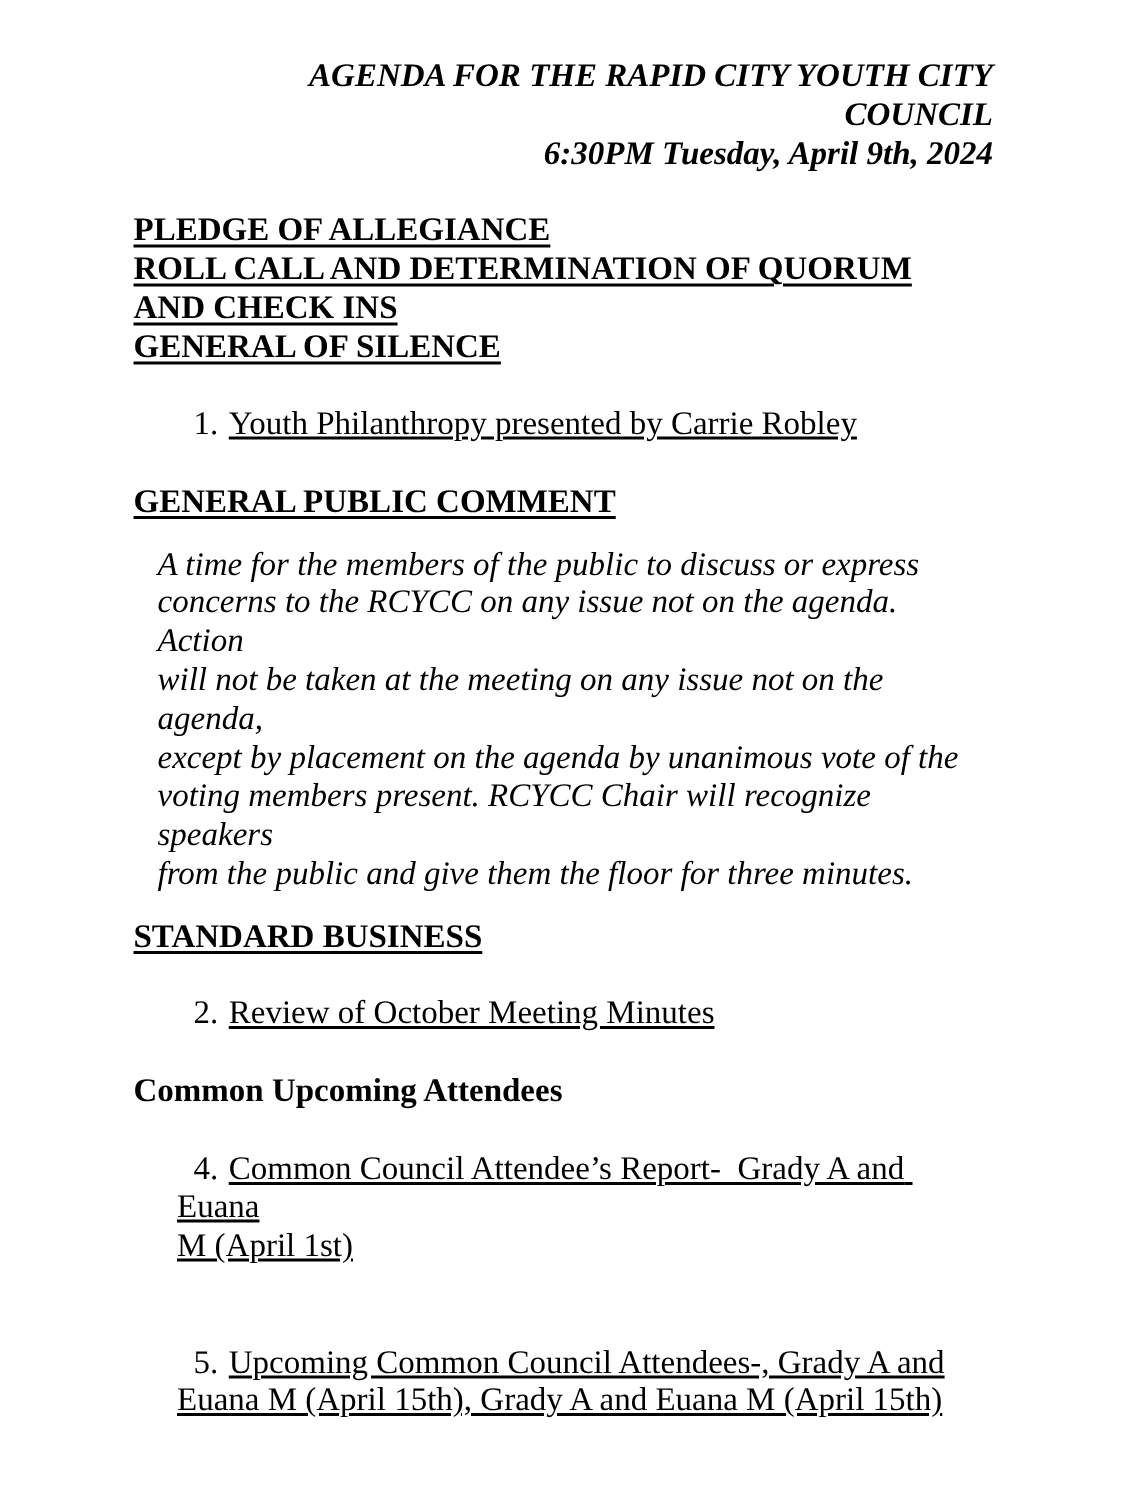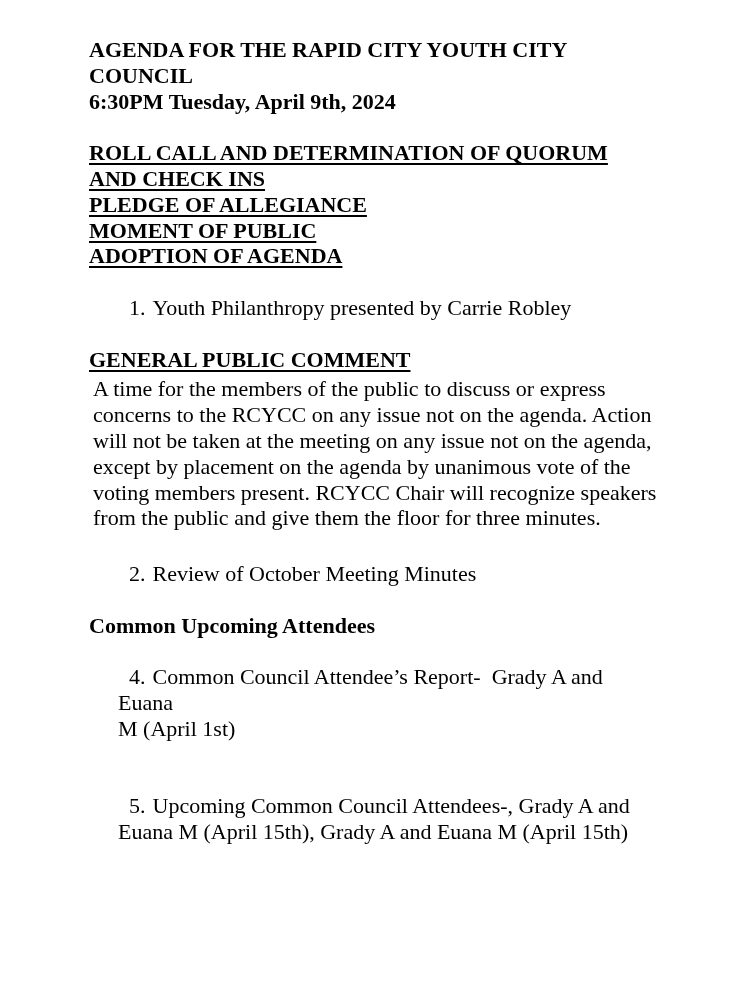--- a/index.html
+++ b/index.html
@@ -10,68 +10,68 @@
   .page {
     box-sizing: border-box;
     width: 750px; height: 1008px;
     padding: 37px 88px 0 89px;
     font-family: "Liberation Serif", "DejaVu Serif", serif;
     font-size: 22px;
     line-height: 25.8px;
     color: #000000;
   }
   .prewrap { white-space: pre-wrap; }
-  .title-block { text-align: left; font-weight: bold; }
+  .title-block { text-align: right; font-weight: bold; font-style: italic; }
   .spacer { height: 25.8px; }
   .hd {
     font-weight: bold;
     text-decoration: underline;
     text-decoration-thickness: 2px;
     text-underline-offset: 3px;
     white-space: pre-wrap;
   }
   .sub { font-weight: bold; white-space: pre-wrap; }
-  .italic-par { white-space: pre-wrap; margin: 4px; }
+  .italic-par { font-style: italic; white-space: pre-wrap; margin: 16px; }
   .gap-before { margin-top: 7px; }
   .oli { padding-left: 29px; white-space: pre-wrap; }
   .oli .num { display: inline-block; margin-left: -11px; padding-right: 7px; }
-  .oli .txt { white-space: pre-wrap; }
+  .oli .txt { white-space: pre-wrap; text-decoration: underline; }
 </style>
 </head>
 <body>
 
 <div class="page">
 
   <div class="title-block">
     <div class="prewrap">AGENDA FOR THE RAPID CITY YOUTH CITY
 COUNCIL</div>
     <div class="prewrap">6:30PM Tuesday, April 9th, 2024</div>
   </div>
 
   <div class="spacer"></div>
 
+  <div class="hd">PLEDGE OF ALLEGIANCE</div>
   <div class="hd">ROLL CALL AND DETERMINATION OF QUORUM
 AND CHECK INS</div>
-  <div class="hd">PLEDGE OF ALLEGIANCE</div>
-  <div class="hd">MOMENT OF PUBLIC</div>
-  <div class="hd">ADOPTION OF AGENDA</div>
+  <div class="hd">GENERAL OF SILENCE</div>
 
   <div class="oli">
     <span class="num">1.</span><span class="txt">Youth Philanthropy presented by Carrie Robley</span>
   </div>
 
   <div class="hd">GENERAL PUBLIC COMMENT</div>
 
   <p class="italic-par">A time for the members of the public to discuss or express
 concerns to the RCYCC on any issue not on the agenda. Action
 will not be taken at the meeting on any issue not on the agenda,
 except by placement on the agenda by unanimous vote of the
 voting members present. RCYCC Chair will recognize speakers
 from the public and give them the floor for three minutes.</p>
 
+  <div class="hd gap-before">STANDARD BUSINESS</div>
 
   <div class="oli">
     <span class="num">2.</span><span class="txt">Review of October Meeting Minutes</span>
   </div>
 
   <div class="sub">Common Upcoming Attendees</div>
 
   <div class="oli">
     <span class="num">4.</span><span class="txt">Common Council Attendee’s Report-  Grady A and Euana
 M (April 1st)</span>

